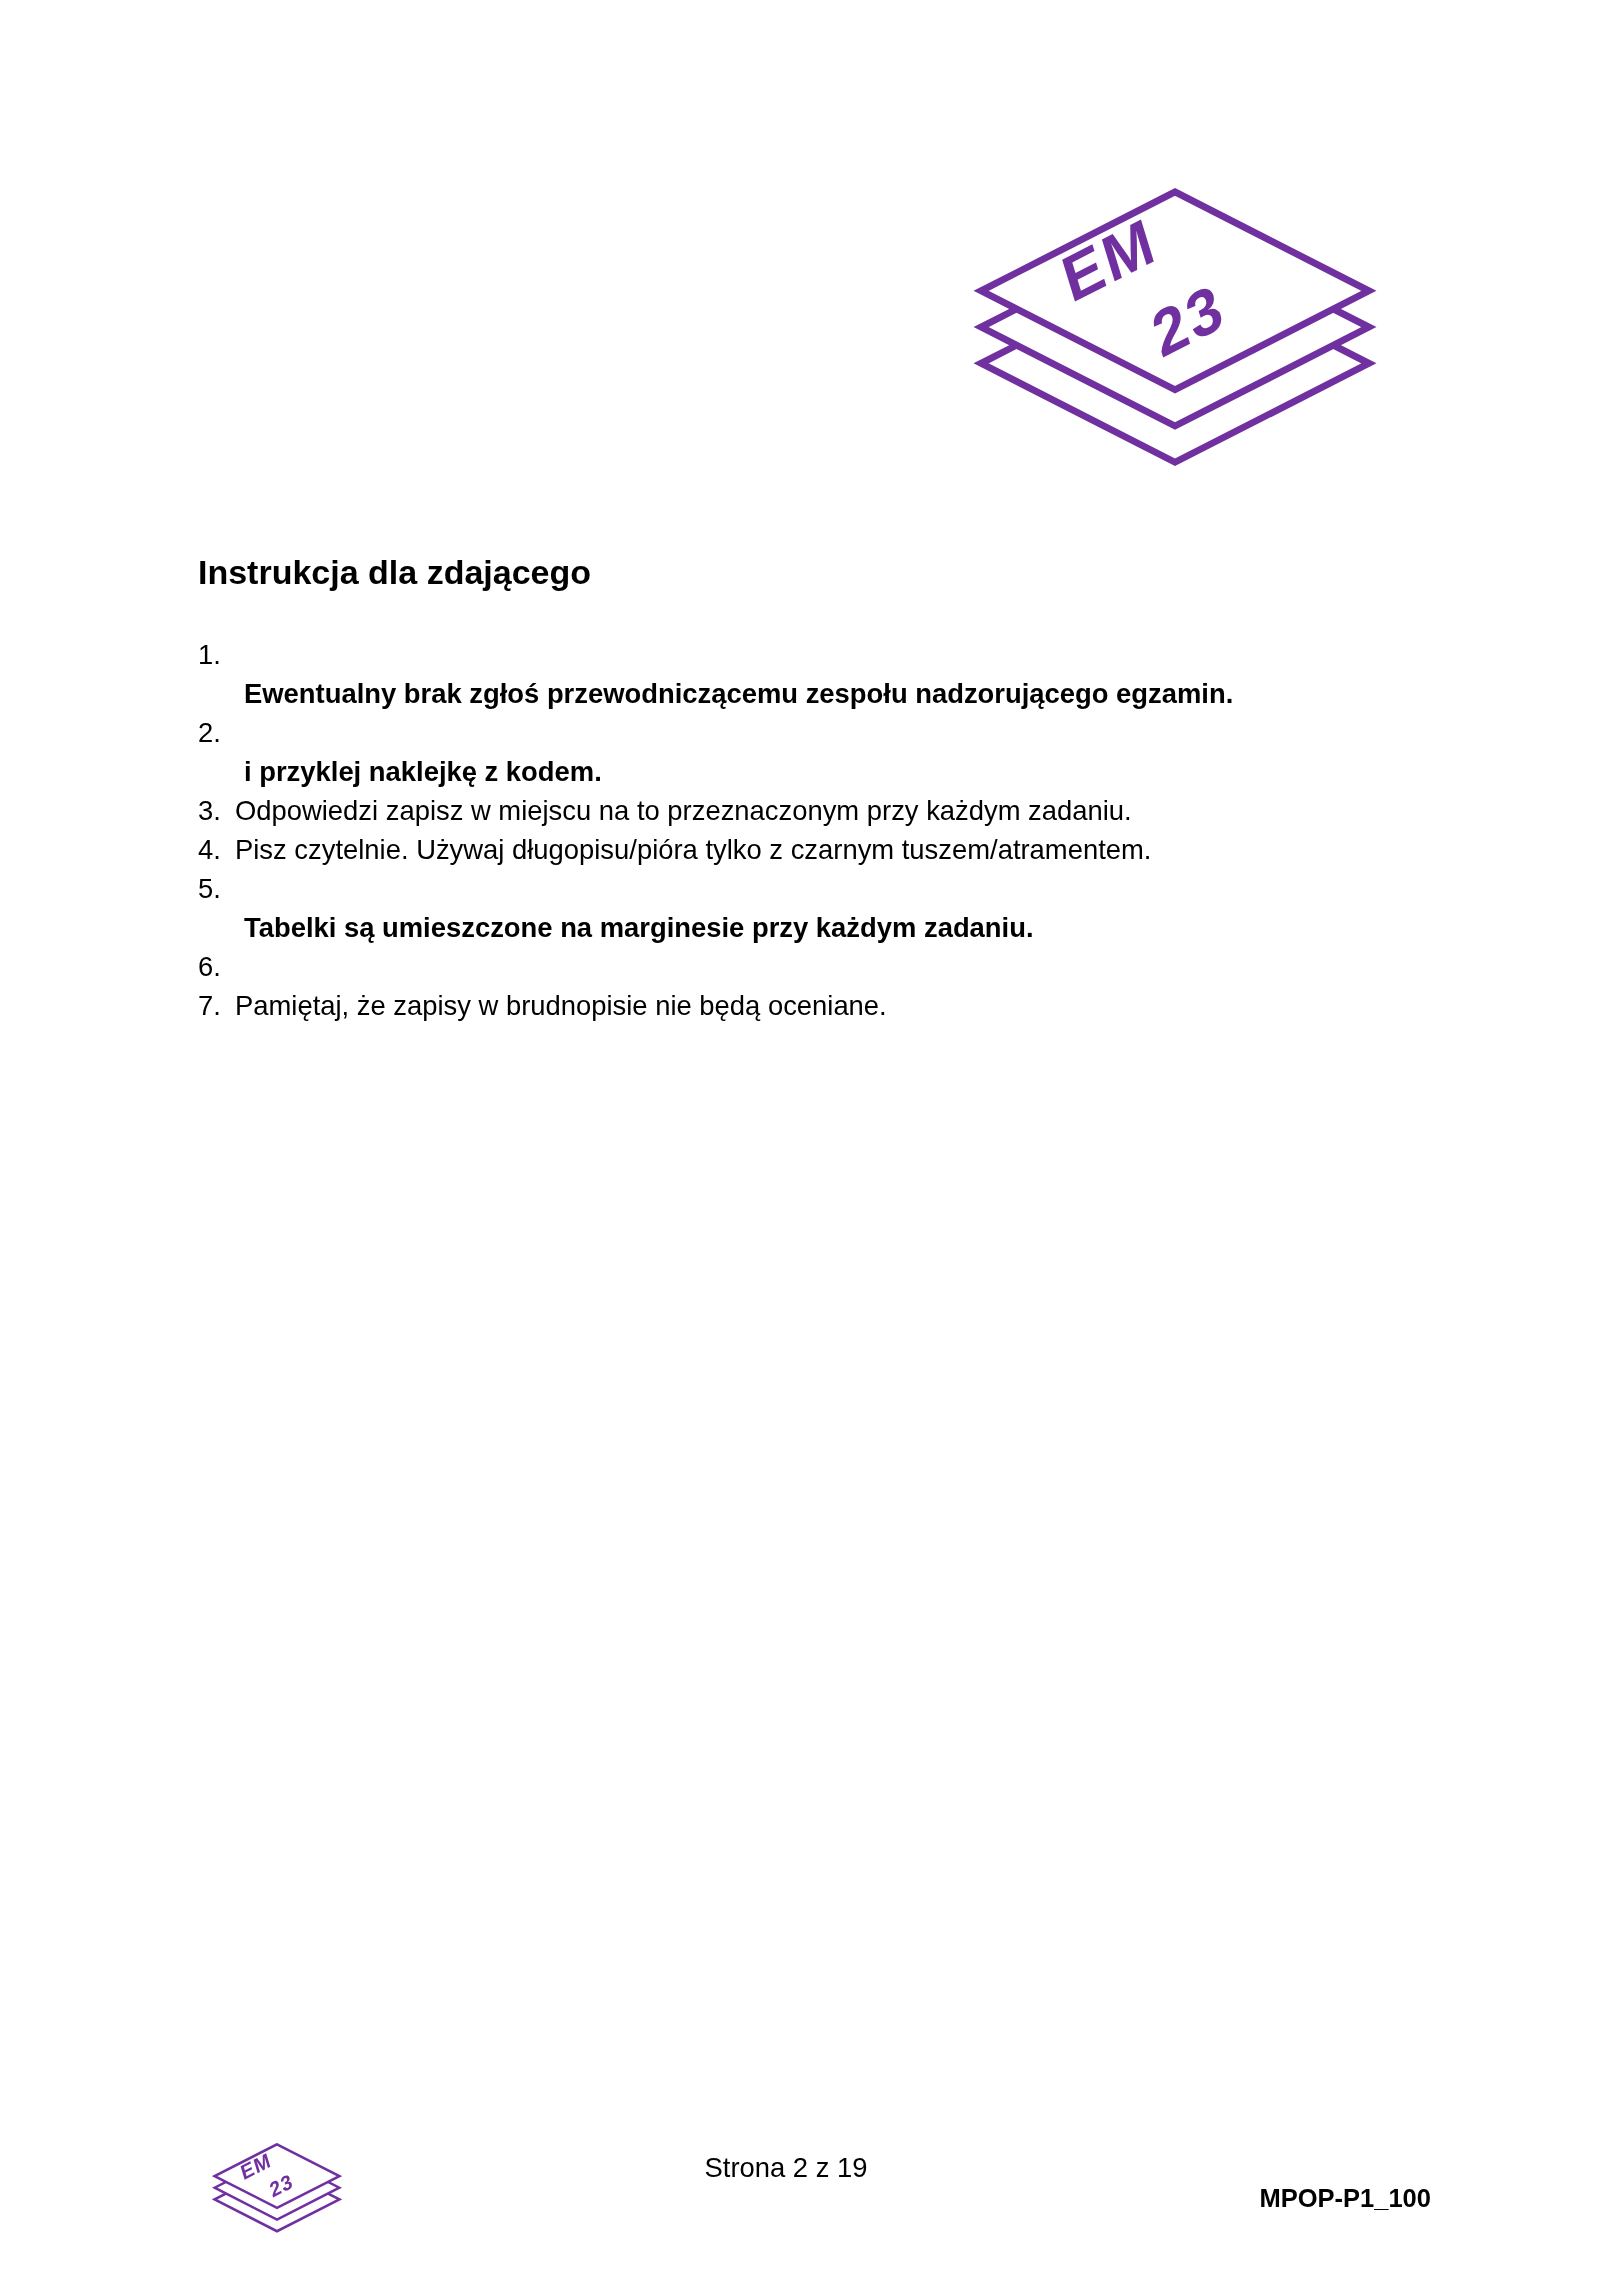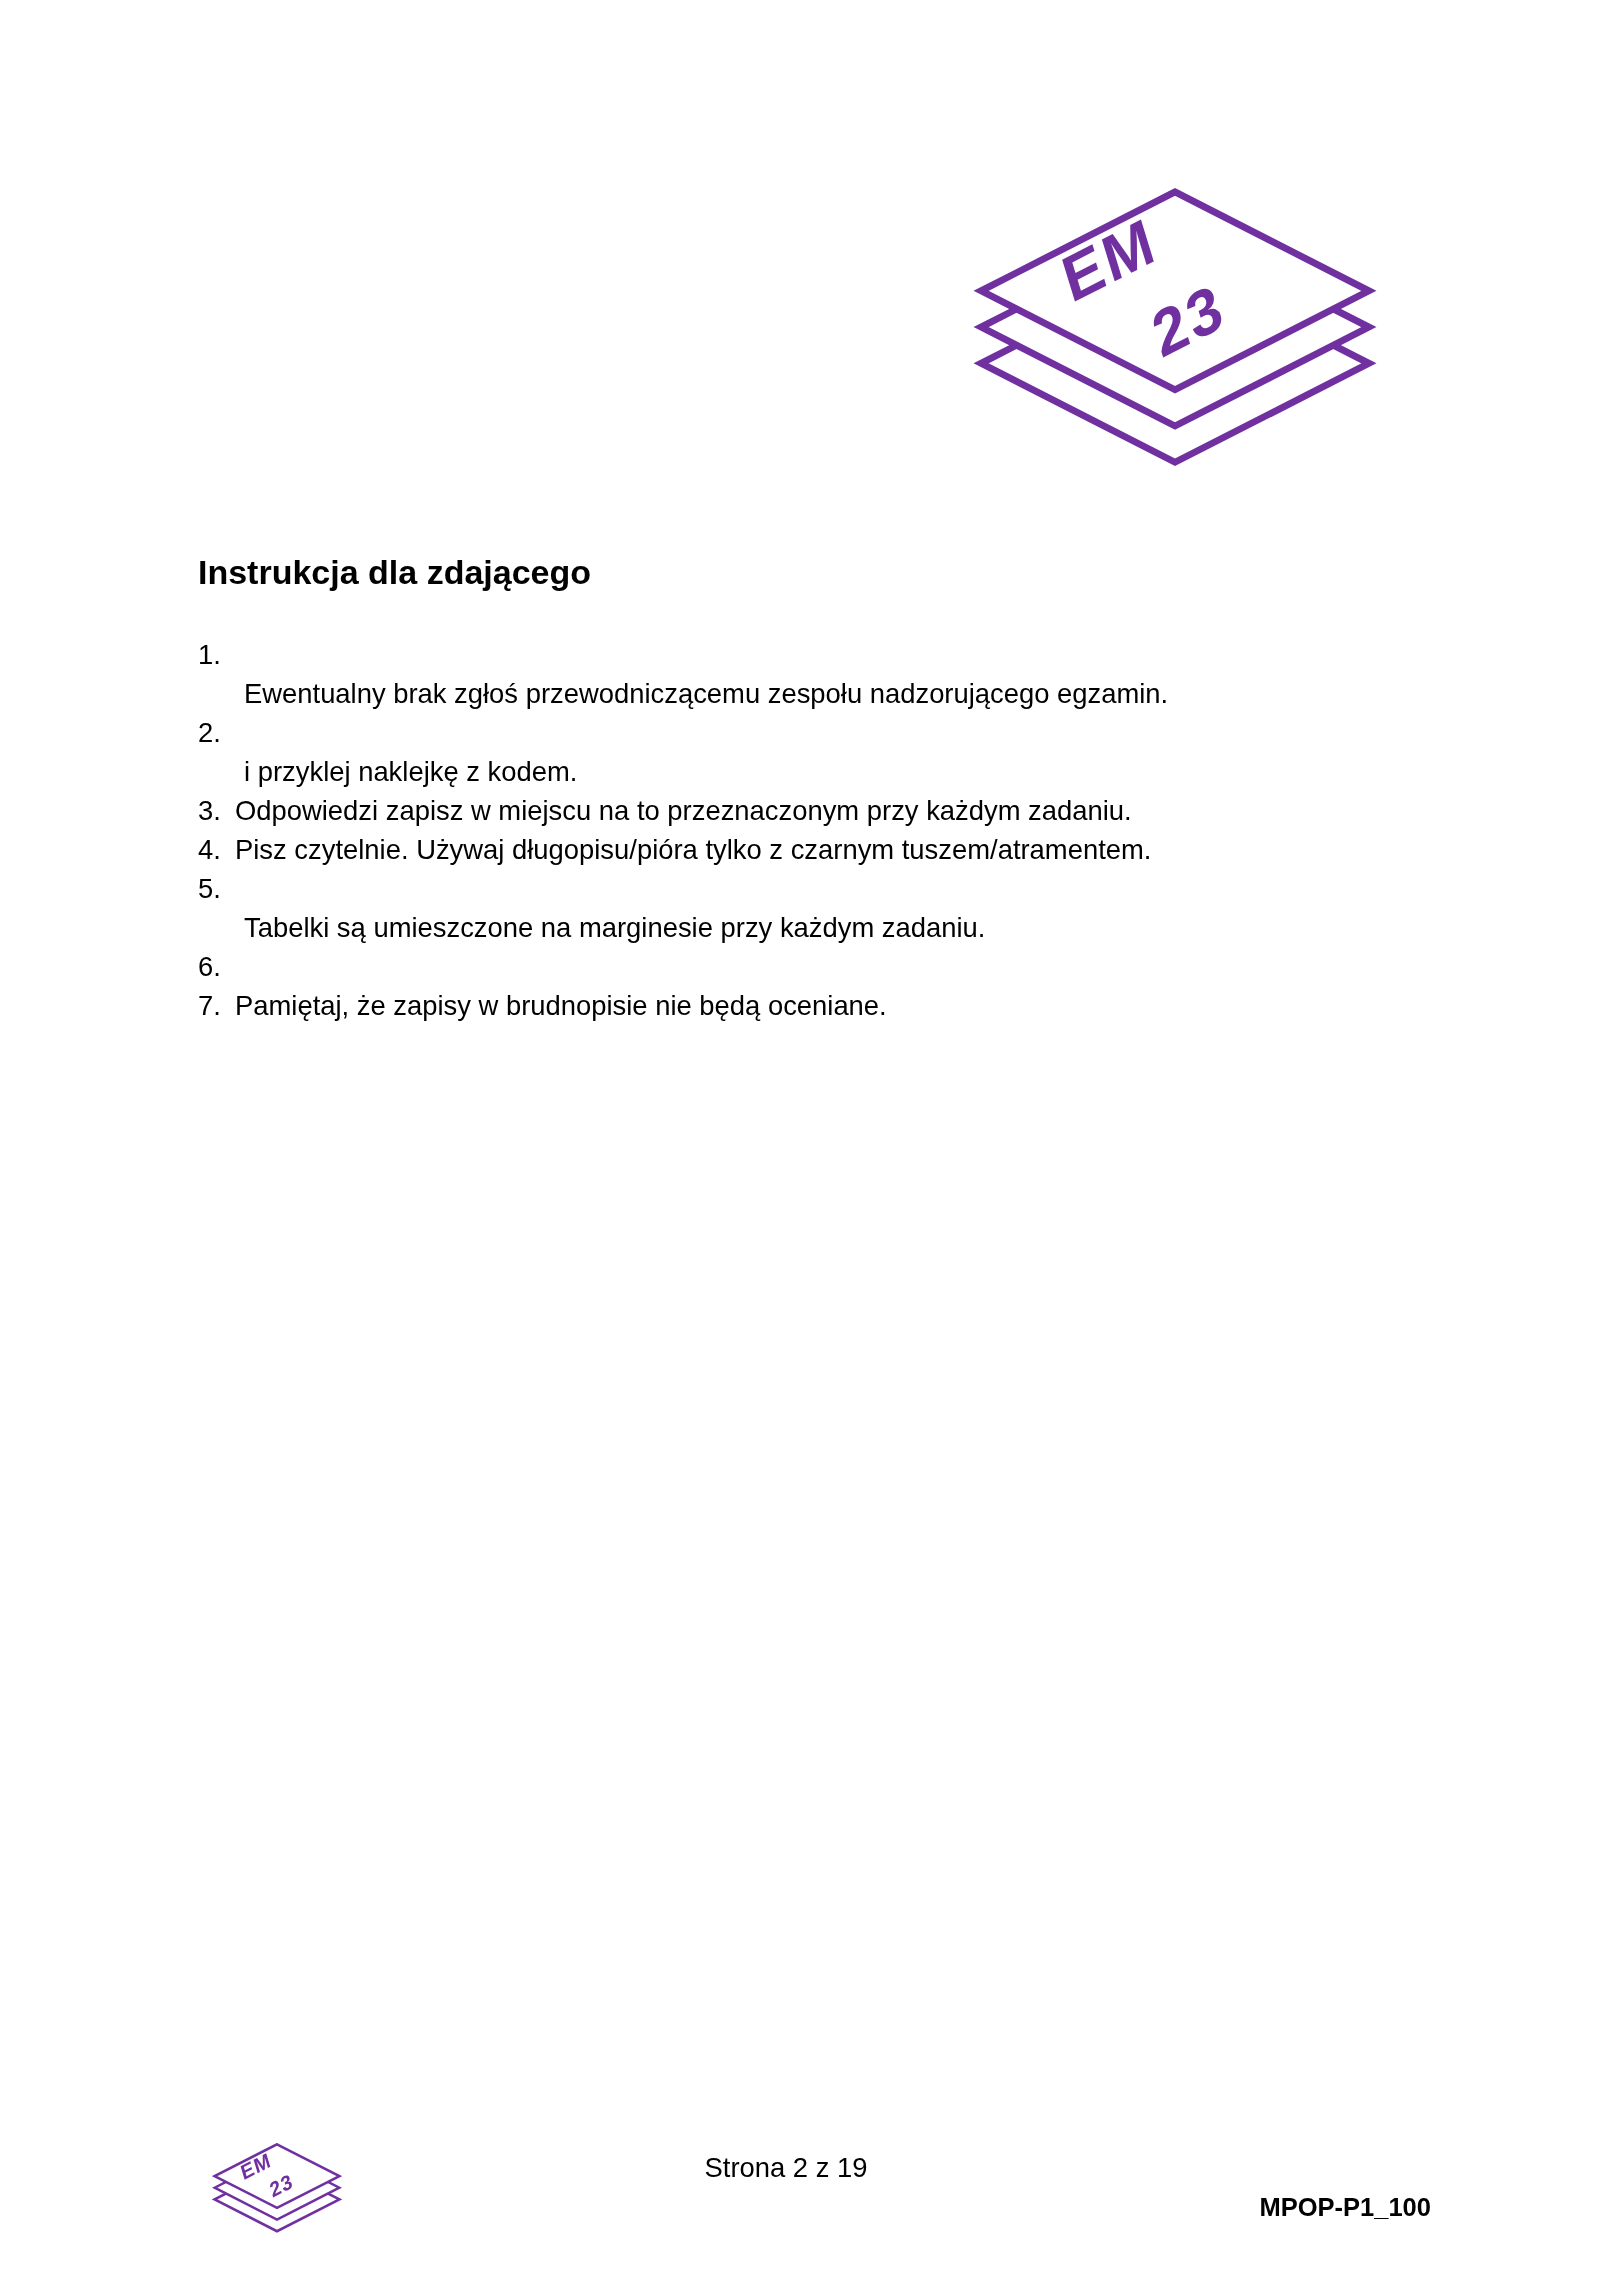--- a/index.html
+++ b/index.html
@@ -30,21 +30,21 @@
   .instructions {
     position: absolute;
     left: 198px;
     top: 635px;
     width: 1264px;
     font-size: 27.4px;
     line-height: 39px;
   }
   .iline { display: flex; }
   .iline .num { width: 37px; flex: none; }
-  .cont { padding-left: 46px; }
+  .cont { padding-left: 46px; font-weight: bold; }
   .footer-logo {
     position: absolute;
     left: 212px;
     top: 2143px;
     width: 130px;
     height: 92px;
   }
   .page-label {
     position: absolute;
     left: 0;
@@ -54,21 +54,20 @@
     font-size: 27.4px;
   }
   .sheet-code {
     position: absolute;
     left: 1134px;
     top: 2184px;
     width: 297px;
     text-align: right;
     font-size: 25.5px;
     font-weight: bold;
-    margin-top: 9px;
   }
 </style>
 </head>
 <body>
 
 <div class="top-logo">
   <svg viewBox="0 0 412 292" width="404" height="286">
     <g stroke="#7030A0" stroke-width="7" fill="#ffffff">
       <path d="M206 78 L404 179 L206 280 L8 179 Z"></path>
       <path d="M206 41 L404 142 L206 243 L8 142 Z"></path>

